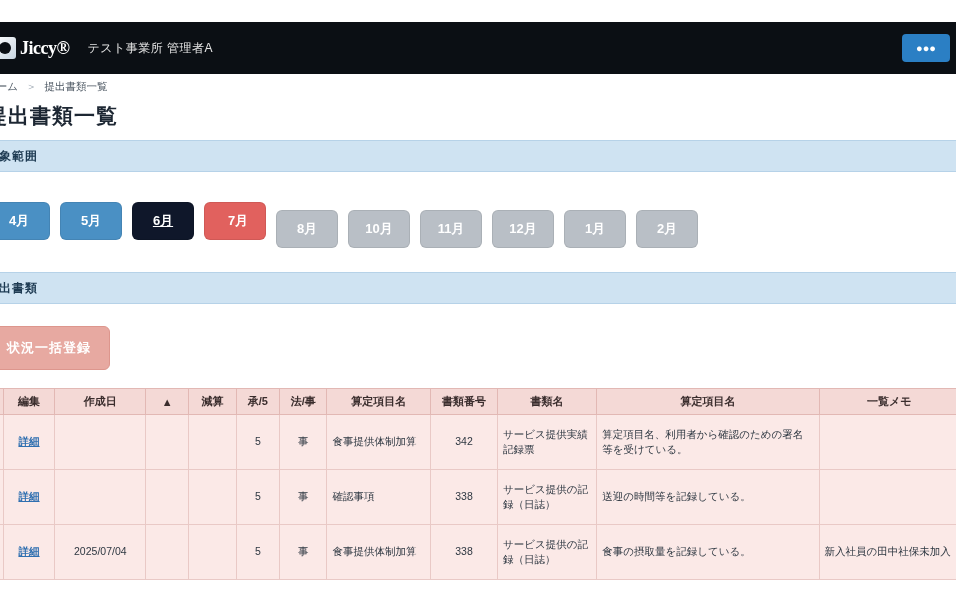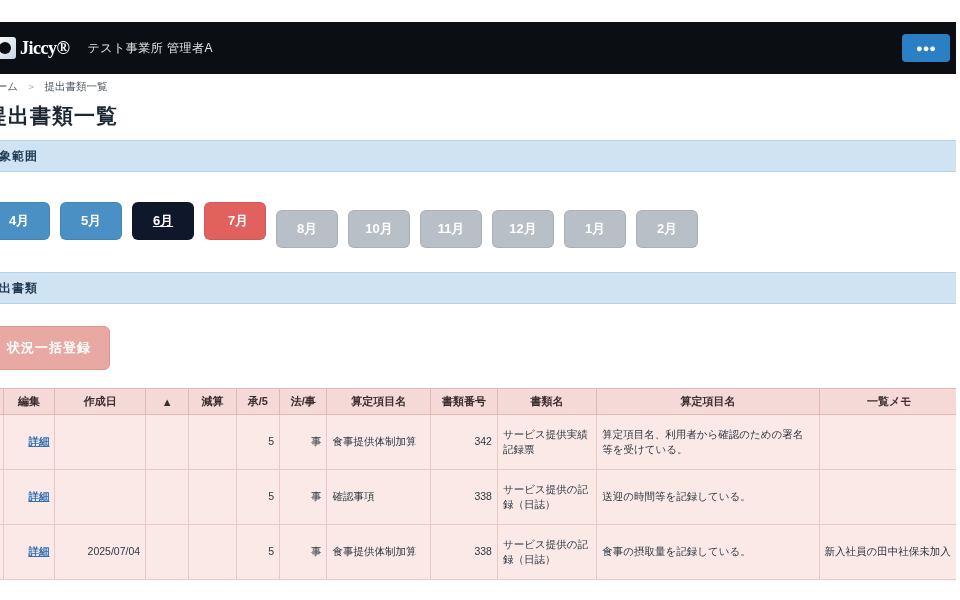--- a/index.html
+++ b/index.html
@@ -207,21 +207,21 @@
     white-space: nowrap;
   }
   table.docs td {
     border: 1px solid #e9c9c6;
     background: #fbe9e7;
     padding: 7px 5px;
     vertical-align: middle;
     line-height: 1.45;
     height: 40px;
   }
-  td.c { text-align: right; }
+  td.c { text-align: center; }
   td.detail-link a {
     color: #2f6fb0;
     text-decoration: underline;
     cursor: pointer;
     font-weight: bold;
   }
   .sort-arrow { font-size: 9px; }
 </style>
 </head>
 <body>

